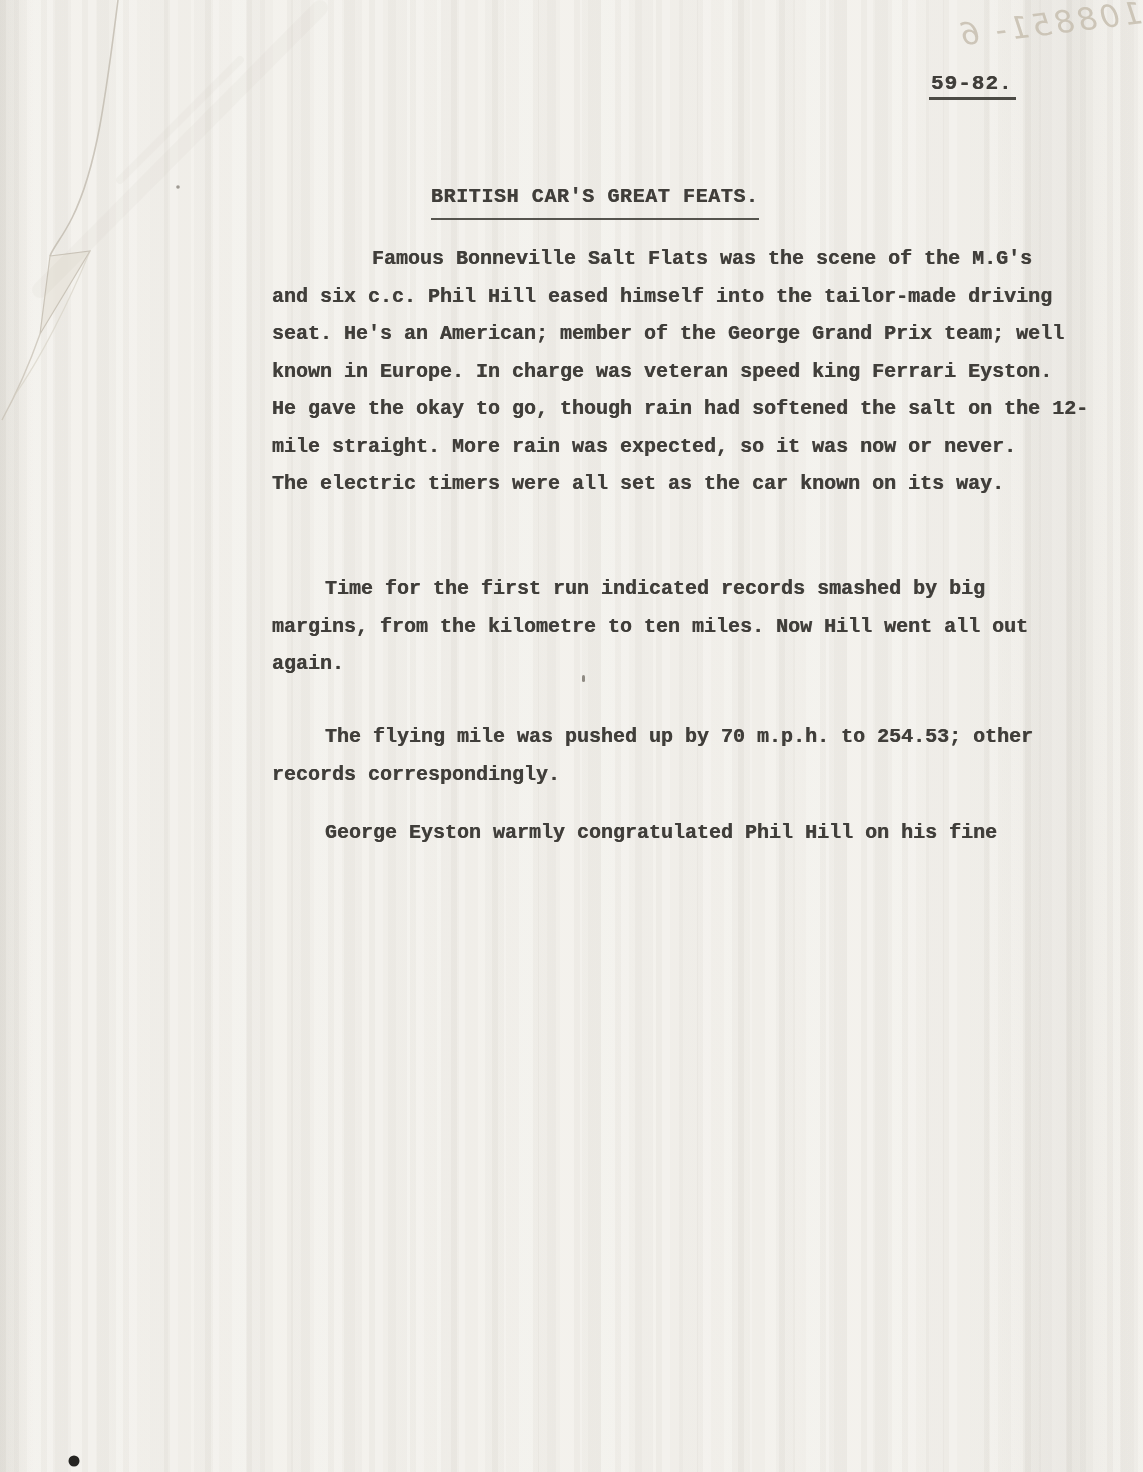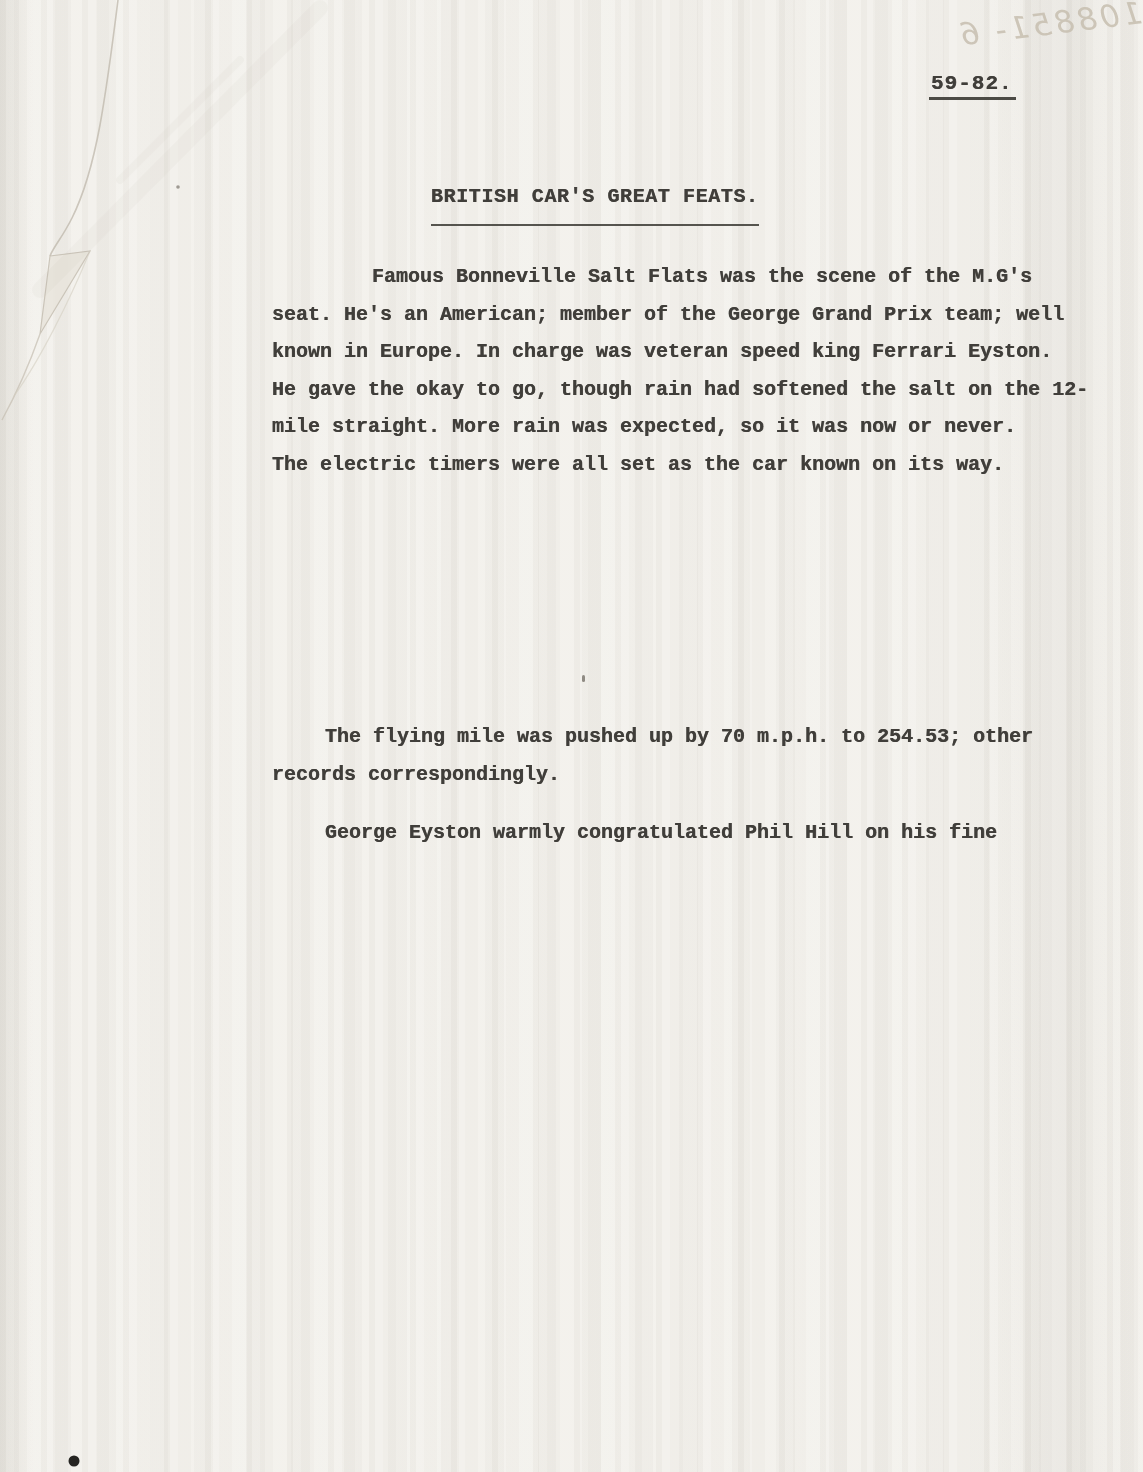--- a/index.html
+++ b/index.html
@@ -42,30 +42,30 @@
   .ref{
     position:absolute;left:929px;top:52px;
     font-size:21px;letter-spacing:1px;
     border-bottom:3px solid rgba(58,56,51,0.9);
     padding:0 3px 2px 2px;
   }
   .title{
     position:absolute;left:431px;top:165px;
     font-size:20px;letter-spacing:0.6px;
     border-bottom:2.5px solid rgba(58,56,51,0.85);
-    padding-bottom:16px;
+    padding-bottom:10px;
   }
   .para{
     position:absolute;left:272px;width:852px;margin:0;
     font-size:20px;line-height:37.5px;
   }
   .para .line{display:block;white-space:pre;}
   .indent-a .line:first-child{padding-left:100px;}
   .indent-b .line:first-child{padding-left:53px;}
-  .p1{top:258px;}
+  .p1{top:240px;}
   .p2{top:570px;}
   .p3{top:718px;}
   .p4{top:814px;}
 </style>
 </head>
 <body>
 
 <div class="page">
 
   <svg class="artifacts" width="1143" height="1472" viewBox="0 0 1143 1472">
@@ -81,27 +81,33 @@
   </svg>
 
   <div class="handwritten">108851- 6</div>
 
   <div class="ref ink">59-82.</div>
 
   <div class="title ink">BRITISH CAR'S GREAT FEATS.</div>
 
   <p class="para ink indent-a p1">
     <span class="line">Famous Bonneville Salt Flats was the scene of the M.G's</span>
+    <span class="line">and six c.c. Phil Hill eased himself into the tailor-made driving</span>
     <span class="line">seat. He's an American; member of the George Grand Prix team; well</span>
     <span class="line">known in Europe. In charge was veteran speed king Ferrari Eyston.</span>
     <span class="line">He gave the okay to go, though rain had softened the salt on the 12-</span>
     <span class="line">mile straight. More rain was expected, so it was now or never.</span>
     <span class="line">The electric timers were all set as the car known on its way.</span>
   </p>
 
+  <p class="para ink indent-b p2">
+    <span class="line">Time for the first run indicated records smashed by big</span>
+    <span class="line">margins, from the kilometre to ten miles. Now Hill went all out</span>
+    <span class="line">again.</span>
+  </p>
 
   <p class="para ink indent-b p3">
     <span class="line">The flying mile was pushed up by 70 m.p.h. to 254.53; other</span>
     <span class="line">records correspondingly.</span>
   </p>
 
   <p class="para ink indent-b p4">
     <span class="line">George Eyston warmly congratulated Phil Hill on his fine</span>
   </p>
 

